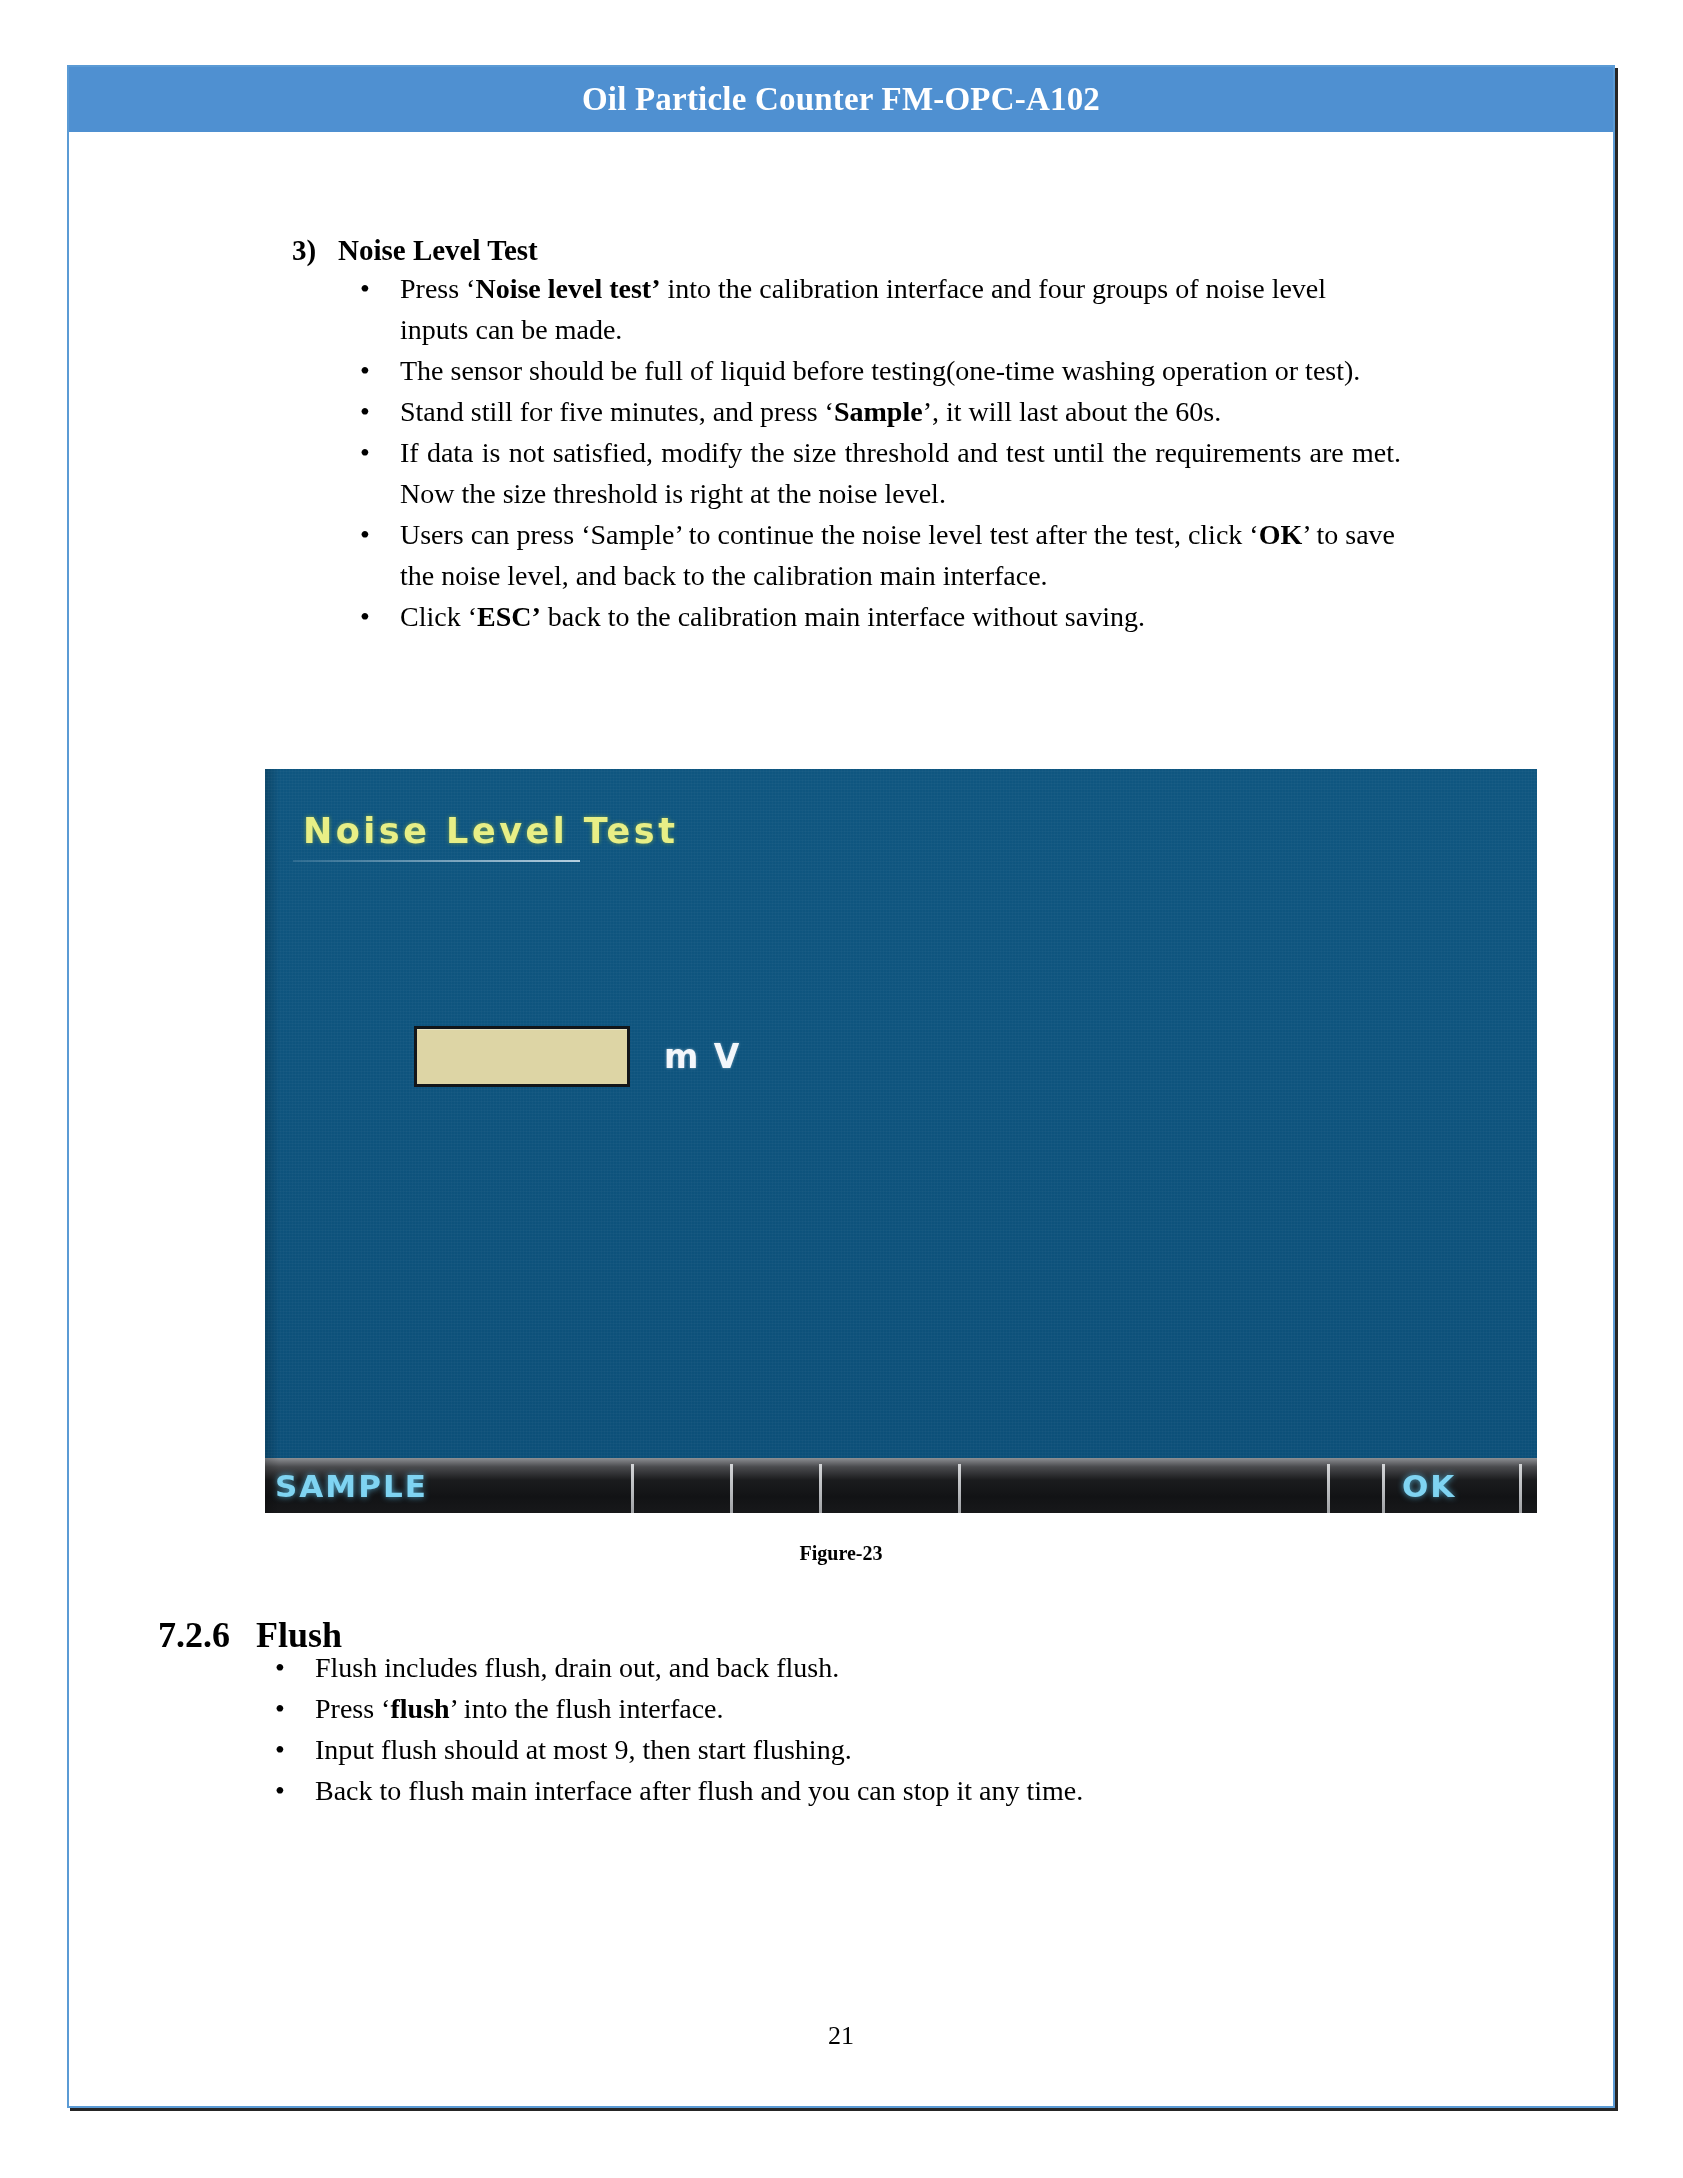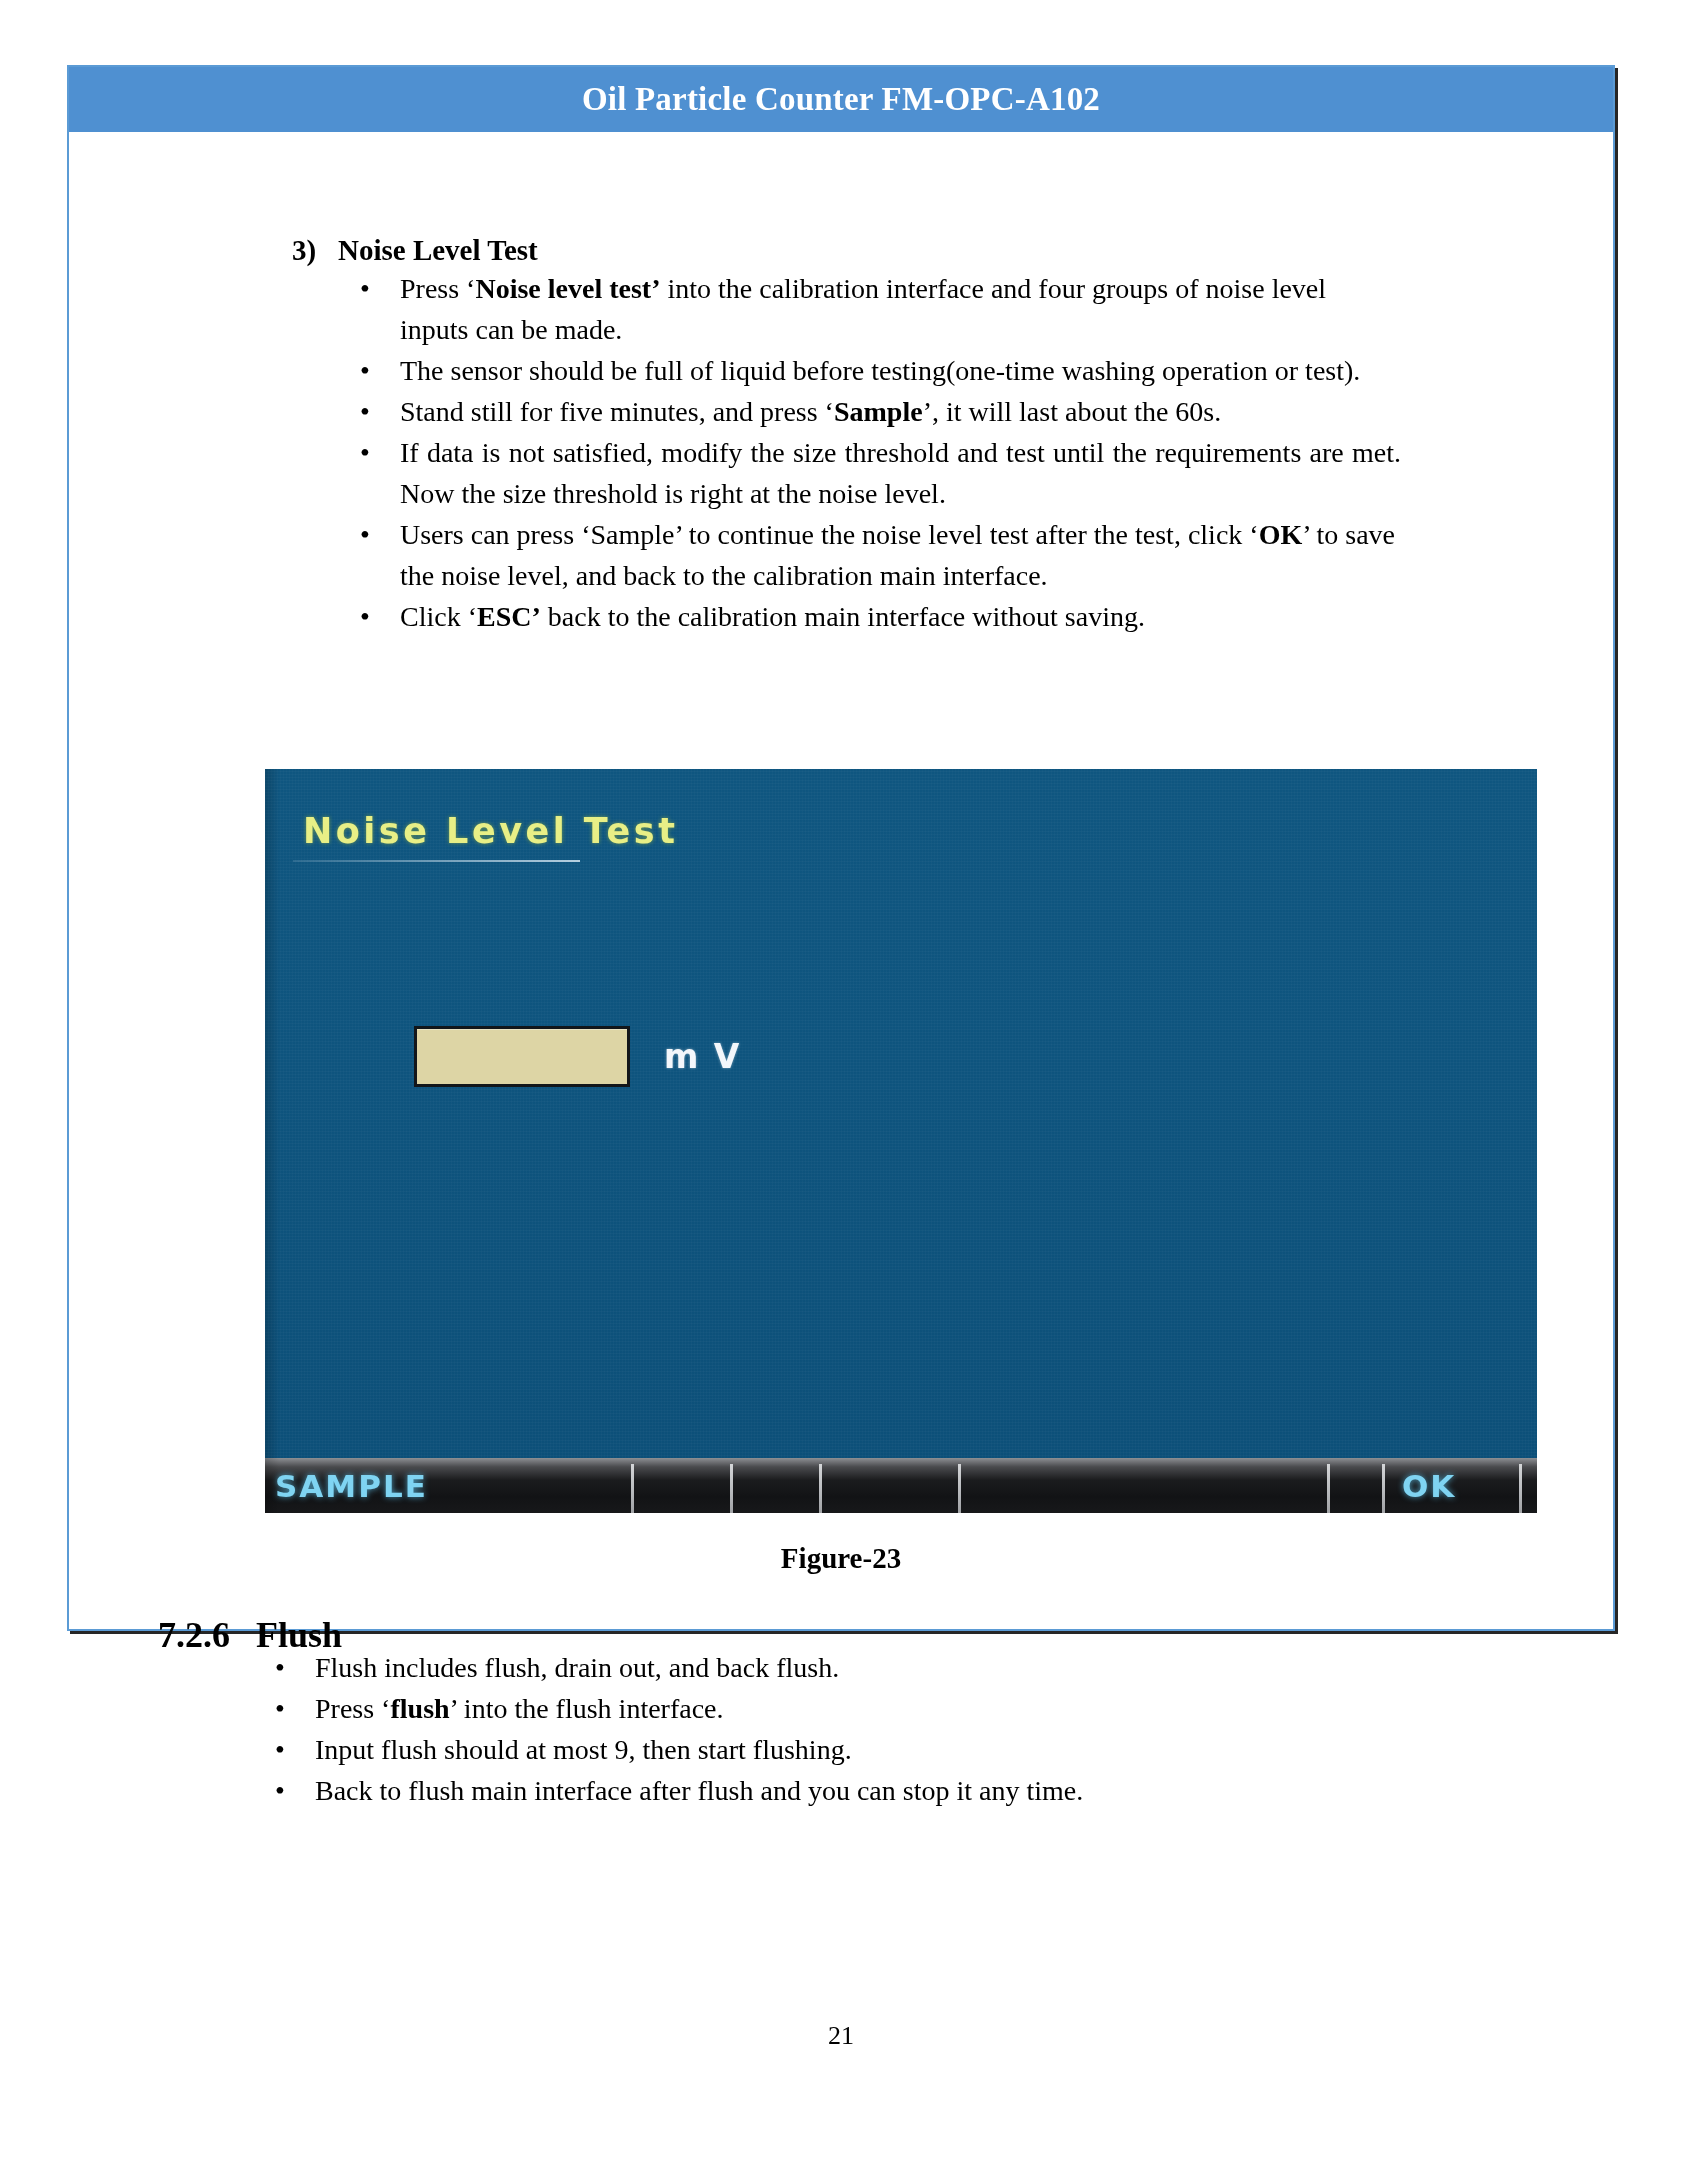--- a/index.html
+++ b/index.html
@@ -16,21 +16,21 @@
     color: #000000;
     overflow: hidden;
   }
 
   
   .page-frame {
     position: absolute;
     left: 67px;
     top: 65px;
     width: 1548px;
-    height: 1566px;
+    height: 2043px;
     border: 2px solid #5b9bd5;
     box-sizing: border-box;
     background: #ffffff;
     box-shadow: 3px 3px 0 rgba(0,0,0,0.85);
   }
 
   
   .header-banner {
     position: absolute;
     left: 0;
@@ -207,21 +207,21 @@
     white-space: nowrap;
   }
 
   
   .figure-caption {
     position: absolute;
     left: 0;
     top: 1410px;
     width: 100%;
     text-align: center;
-    font-size: 29px;
+    font-size: 20px;
     font-weight: bold;
   }
 
   
   .section-heading {
     position: absolute;
     left: 89px;
     top: 1482px;
     font-size: 36px;
     font-weight: bold;

